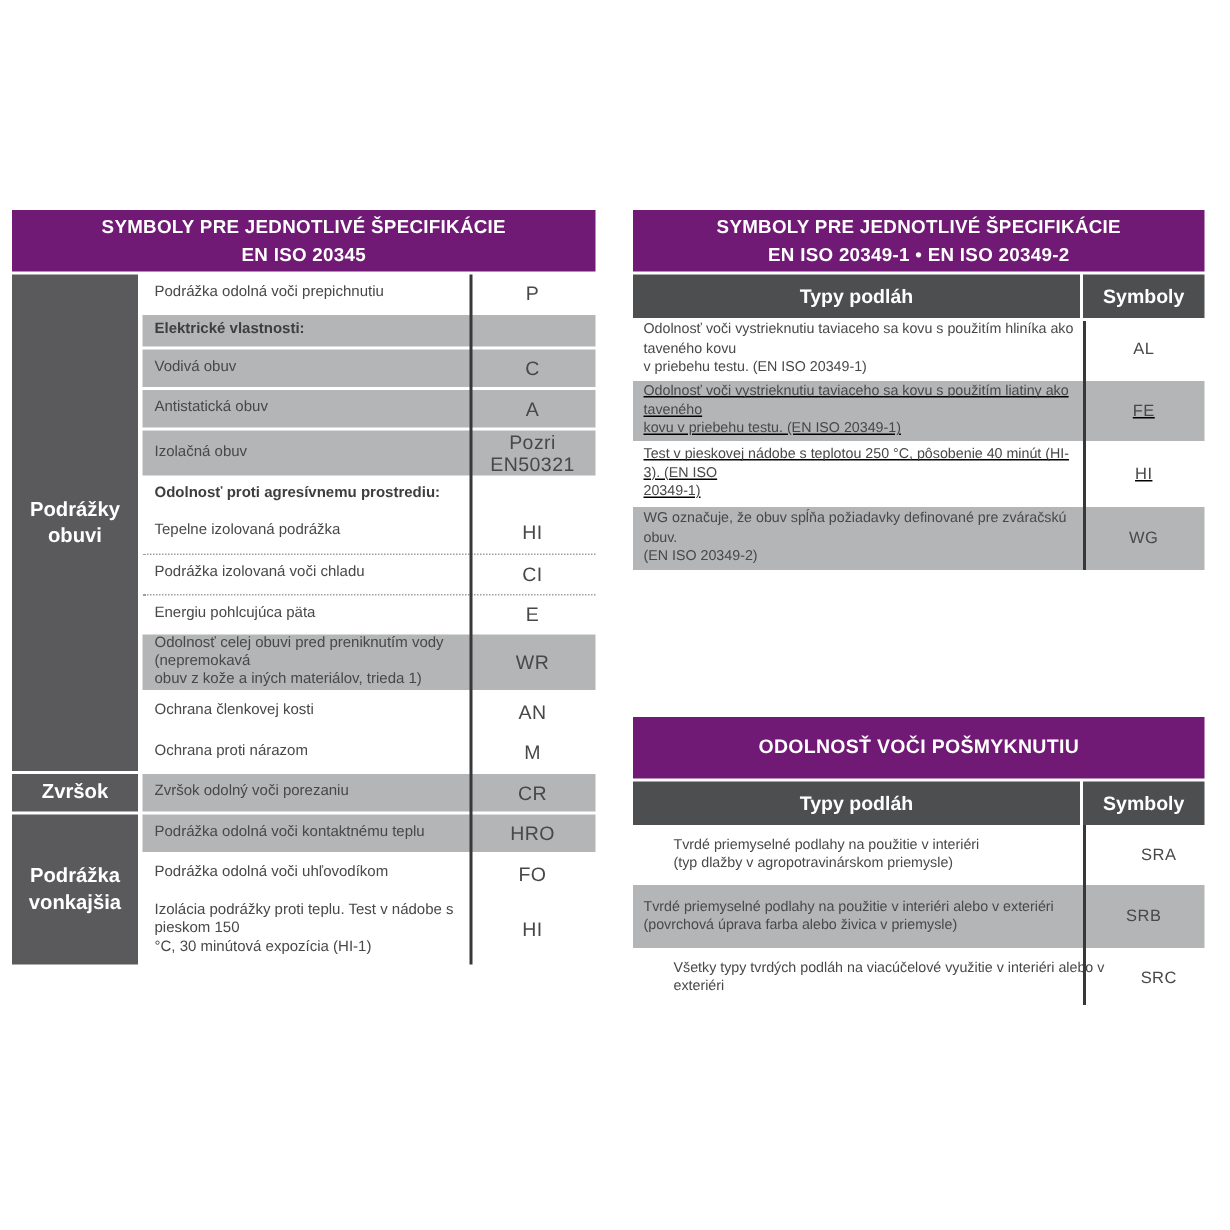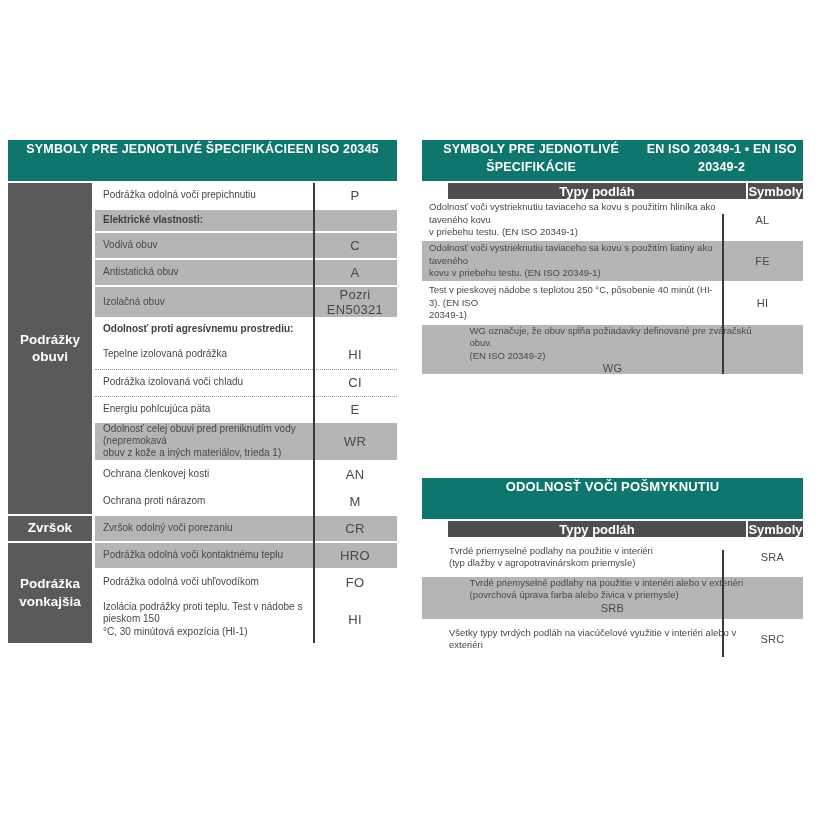--- a/index.html
+++ b/index.html
@@ -9,23 +9,23 @@
     font-family: "Liberation Sans", sans-serif;
     position: relative;
     overflow: hidden;
   }
   .tbl { position: absolute; }
   .tbl-left { left: 8px;   top: 140px; width: 389px; }
   .tbl-r1   { left: 422px; top: 140px; width: 381px; }
   .tbl-r2   { left: 422px; top: 478px; width: 381px; }
 
   .thead {
-    background: #0f766e; color: #fff;
+    background: #701a75; color: #fff;
     height: 41px;
-    display: flex; flex-direction: row; justify-content: center;
+    display: flex; flex-direction: column; justify-content: center;
     text-align: center;
     font-weight: bold; font-size: 12.5px; letter-spacing: .2px;
     line-height: 1.45;
   }
   .thead.single { font-size: 13px; }
 
   
   .group { display: flex; margin-top: 2px; }
   .section {
     width: 84px; margin-right: 3px;
@@ -56,41 +56,41 @@
   .h2b { min-height: 38px; }
   .h2c { min-height: 46px; }
 
   
   .vline { position: absolute; width: 2px; background: #38383a; z-index: 5; }
   .vl-left { left: 305px; top: 43px; bottom: 0; }
   .vl-r1   { left: 300px; top: 74px; bottom: 0; }
   .vl-r2   { left: 300px; top: 72px; bottom: 0; }
 
   
-  .subhead { display: flex; gap: 2px; margin-top: 2px; height: 16px; margin-left: 26px; }
+  .subhead { display: flex; gap: 2px; margin-top: 2px; height: 29px; }
   .subhead > div {
     background: #4d4e50; color: #fff;
     font-weight: bold; font-size: 13px;
     display: flex; align-items: center; justify-content: center;
   }
   .subhead .c1 { width: 298px; }
   .subhead .c2 { flex: 1; }
 
   .rrow { display: flex; align-items: center; margin-top: 2px; background: #fff; }
   .rrow.gray { background: #b4b5b6; }
   .rrow .desc {
     width: 300px; padding-left: 7px; padding-right: 4px;
     font-size: 9.5px; line-height: 1.3; color: #48484a;
     white-space: pre-line;
   }
   .rrow .sym { flex: 1; text-align: center; font-size: 11px; color: #48484a; letter-spacing: .3px; }
   .rh36 { min-height: 36px; margin-left: 20px; }
   .rh38 { min-height: 38px; }
-  .rh40 { min-height: 40px; }
-  .rh42 { min-height: 42px; flex-direction: column; }
+  .rh40 { min-height: 40px; text-decoration: underline; }
+  .rh42 { min-height: 42px; }
 </style>
 </head>
 <body>
 
 <div>
 
   <div class="tbl tbl-left">
     <div class="thead">
       <div>SYMBOLY PRE JEDNOTLIVÉ ŠPECIFIKÁCIE</div>
       <div>EN ISO 20345</div>

